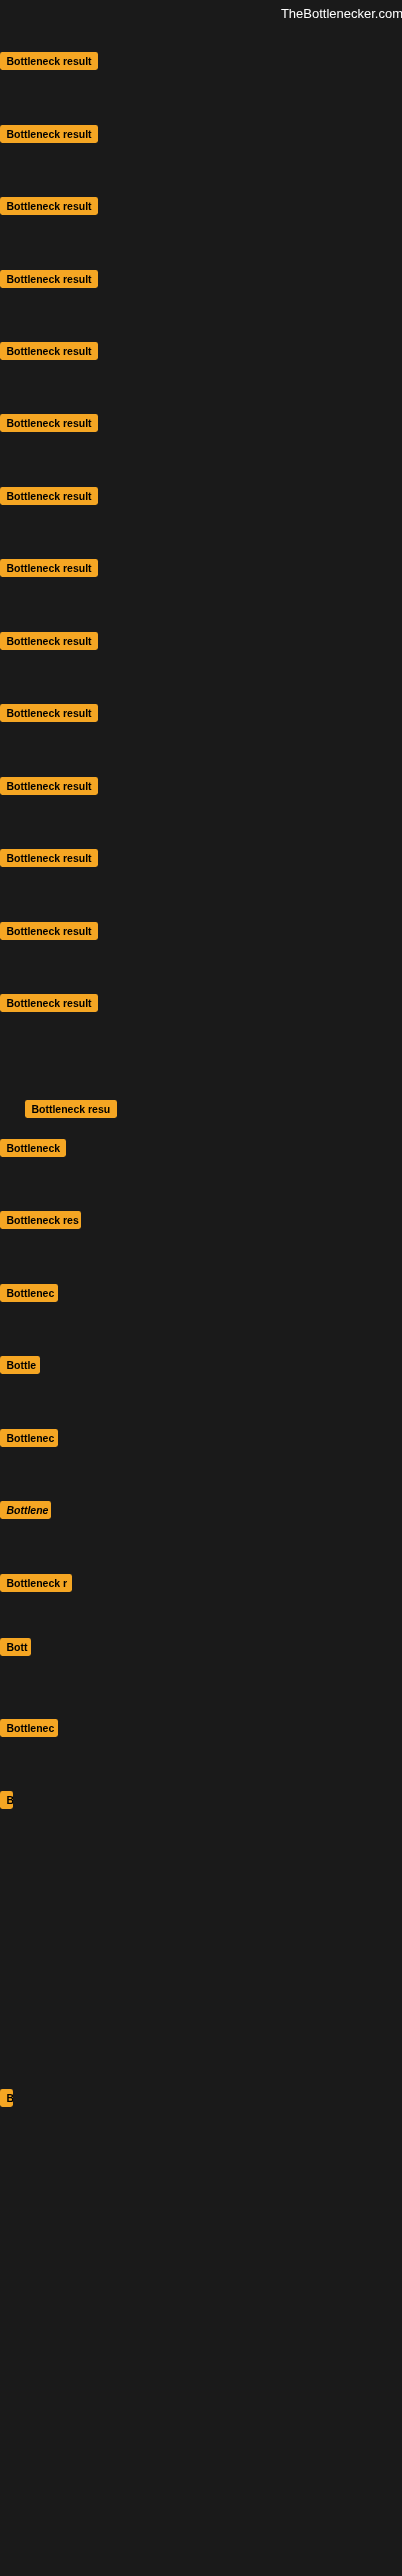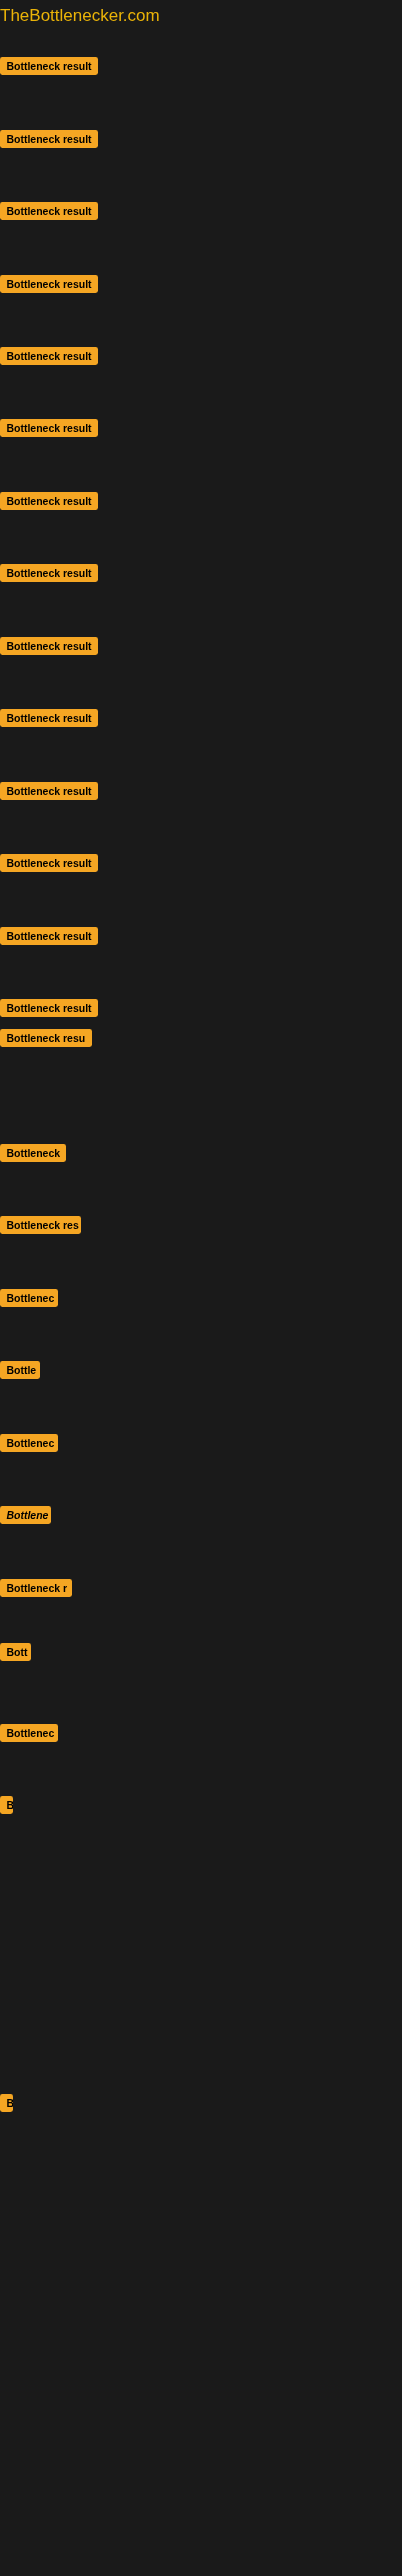--- a/index.html
+++ b/index.html
@@ -8,23 +8,23 @@
       box-sizing: border-box;
     }
     body {
       width: 403px;
       min-height: 2576px;
       background: #1a1a1a;
       font-family: Arial, sans-serif;
       position: relative;
     }
     .site-title {
-      text-align: left;
-      color: #eab308;
-      font-size: 17px;
+      text-align: right;
+      color: #ffffff;
+      font-size: 13px;
       padding: 6.4px 0;
       background: #1a1a1a;
     }
     .bottleneck-item {
       position: absolute;
       left: 0;
     }
     .bottleneck-badge {
       background: #f5a623;
       color: #000;
@@ -52,21 +52,21 @@
     <div class="bottleneck-item" style="top: 314px;"><span class="bottleneck-badge" style="max-width: 109px;">Bottleneck result</span></div>
     <div class="bottleneck-item" style="top: 386px;"><span class="bottleneck-badge" style="max-width: 109px;">Bottleneck result</span></div>
     <div class="bottleneck-item" style="top: 459px;"><span class="bottleneck-badge" style="max-width: 109px;">Bottleneck result</span></div>
     <div class="bottleneck-item" style="top: 531px;"><span class="bottleneck-badge" style="max-width: 109px;">Bottleneck result</span></div>
     <div class="bottleneck-item" style="top: 604px;"><span class="bottleneck-badge" style="max-width: 109px;">Bottleneck result</span></div>
     <div class="bottleneck-item" style="top: 676px;"><span class="bottleneck-badge" style="max-width: 109px;">Bottleneck result</span></div>
     <div class="bottleneck-item" style="top: 749px;"><span class="bottleneck-badge" style="max-width: 109px;">Bottleneck result</span></div>
     <div class="bottleneck-item" style="top: 821px;"><span class="bottleneck-badge" style="max-width: 109px;">Bottleneck result</span></div>
     <div class="bottleneck-item" style="top: 894px;"><span class="bottleneck-badge" style="max-width: 109px;">Bottleneck result</span></div>
     <div class="bottleneck-item" style="top: 966px;"><span class="bottleneck-badge" style="max-width: 109px;">Bottleneck result</span></div>
-    <div class="bottleneck-item" style="top: 996px;"><span class="bottleneck-badge" style="max-width: 93px;">Bottleneck resu</span></div>
+    <div class="bottleneck-item" style="top: 1072px; margin-left: 25px;"><span class="bottleneck-badge" style="max-width: 93px;">Bottleneck resu</span></div>
     <div class="bottleneck-item" style="top: 1111px;"><span class="bottleneck-badge" style="max-width: 66px; text-align: right;">Bottleneck</span></div>
     <div class="bottleneck-item" style="top: 1183px;"><span class="bottleneck-badge" style="max-width: 81px;">Bottleneck res</span></div>
     <div class="bottleneck-item" style="top: 1256px;"><span class="bottleneck-badge" style="max-width: 58px;">Bottlenec</span></div>
     <div class="bottleneck-item" style="top: 1328px;"><span class="bottleneck-badge" style="max-width: 40px;">Bottle</span></div>
     <div class="bottleneck-item" style="top: 1401px;"><span class="bottleneck-badge" style="max-width: 58px;">Bottlenec</span></div>
     <div class="bottleneck-item" style="top: 1473px; font-style: italic;"><span class="bottleneck-badge" style="max-width: 51px;">Bottlene</span></div>
     <div class="bottleneck-item" style="top: 1546px;"><span class="bottleneck-badge" style="max-width: 72px; text-align: center;">Bottleneck r</span></div>
     <div class="bottleneck-item" style="top: 1610px;"><span class="bottleneck-badge" style="max-width: 31px;">Bott</span></div>
     <div class="bottleneck-item" style="top: 1691px;"><span class="bottleneck-badge" style="max-width: 58px;">Bottlenec</span></div>
     <div class="bottleneck-item" style="top: 1763px;"><span class="bottleneck-badge" style="max-width: 13px;">B</span></div>

